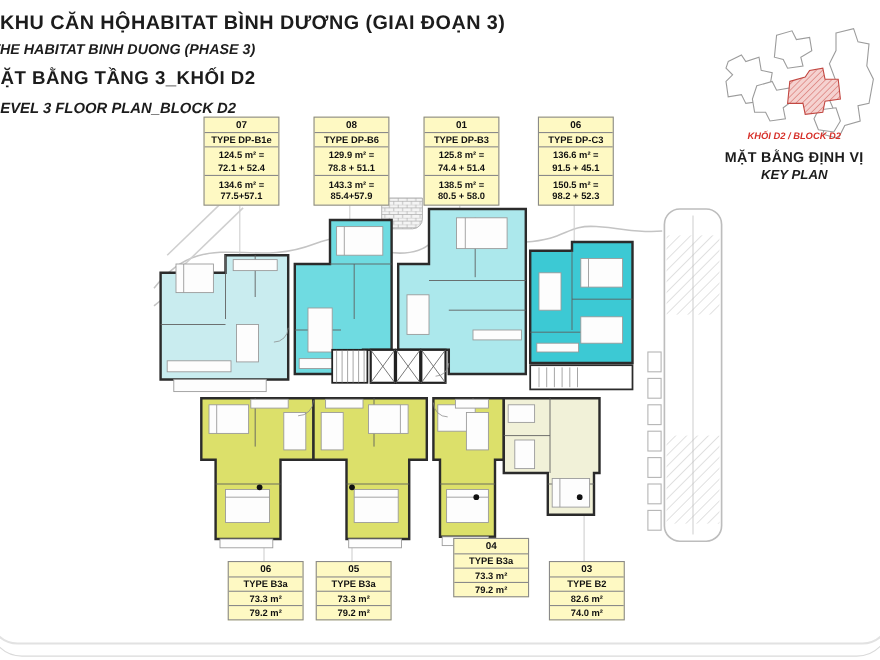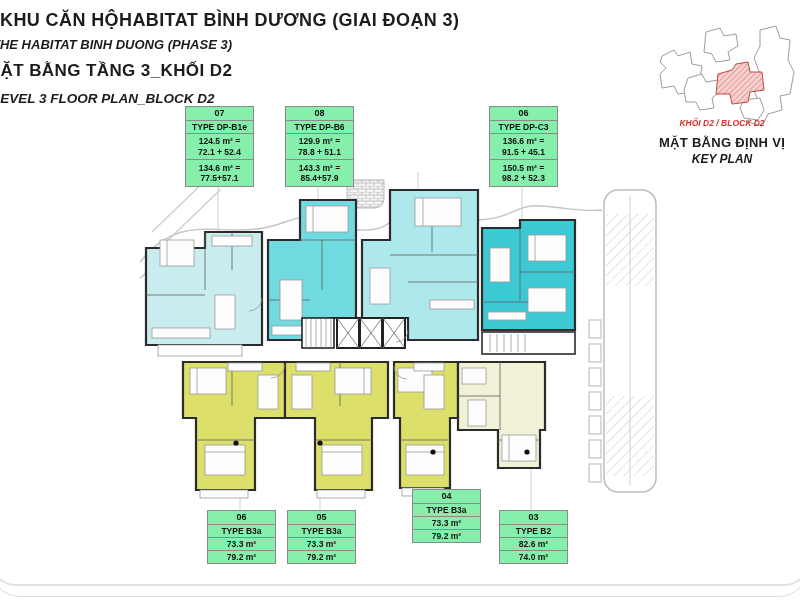--- a/index.html
+++ b/index.html
@@ -8,21 +8,21 @@
   .abs{position:absolute;}
 
   
   #title-block{position:absolute;top:10px;left:-14px;white-space:nowrap;}
   .t1{font-size:18px;font-weight:bold;letter-spacing:.4px;margin-left:14px;margin-bottom:6px;}
   .t2{font-size:13px;font-style:italic;font-weight:bold;margin-left:6px;margin-bottom:9px;}
   .t3{font-size:17px;font-weight:bold;letter-spacing:.4px;margin-left:0px;margin-bottom:10px;}
   .t4{font-size:13.5px;font-style:italic;font-weight:bold;margin-left:6px;}
 
   
-  .ubox{position:absolute;width:67px;background:#86efac;border:1px solid #8a8a8a;
+  .ubox{position:absolute;width:67px;background:#fef9c3;border:1px solid #8a8a8a;
         text-align:center;font-weight:bold;color:#111;font-size:8.5px;line-height:1.2;}
   .ubox .row{border-bottom:1px solid #8a8a8a;padding:1px 0;}
   .ubox .sec{border-bottom:1px solid #8a8a8a;padding:2.5px 0;}
   .ubox .row:last-child,.ubox .sec:last-child{border-bottom:none;}
   .ubox .num{font-size:9px;}
 
   
   #keyplan-labels{position:absolute;left:648px;top:118px;width:148px;text-align:center;}
   .kp-red{color:#d7312a;font-size:8.5px;font-weight:bold;font-style:italic;margin-bottom:7px;}
   .kp-vi{font-size:13px;font-weight:bold;letter-spacing:.3px;margin-bottom:2px;}
@@ -274,20 +274,32 @@
     <div class="row">TYPE DP-B6</div>
     <div class="sec">
         <div>129.9 m² =</div>
          <div>78.8 + 51.1</div>
       </div>
     <div class="sec">
         <div>143.3 m² =</div>
          <div>85.4+57.9</div>
       </div>
   </div>
+  <div class="ubox" style="left:385px;top:106px">
+    <div class="row num">01</div>
+    <div class="row">TYPE DP-B3</div>
+    <div class="sec">
+        <div>125.8 m² =</div>
+         <div>74.4 + 51.4</div>
+      </div>
+    <div class="sec">
+        <div>138.5 m² =</div>
+         <div>80.5 + 58.0</div>
+      </div>
+  </div>
   <div class="ubox" style="left:489px;top:106px">
     <div class="row num">06</div>
     <div class="row">TYPE DP-C3</div>
     <div class="sec">
         <div>136.6 m² =</div>
          <div>91.5 + 45.1</div>
       </div>
     <div class="sec">
         <div>150.5 m² =</div>
          <div>98.2 + 52.3</div>

